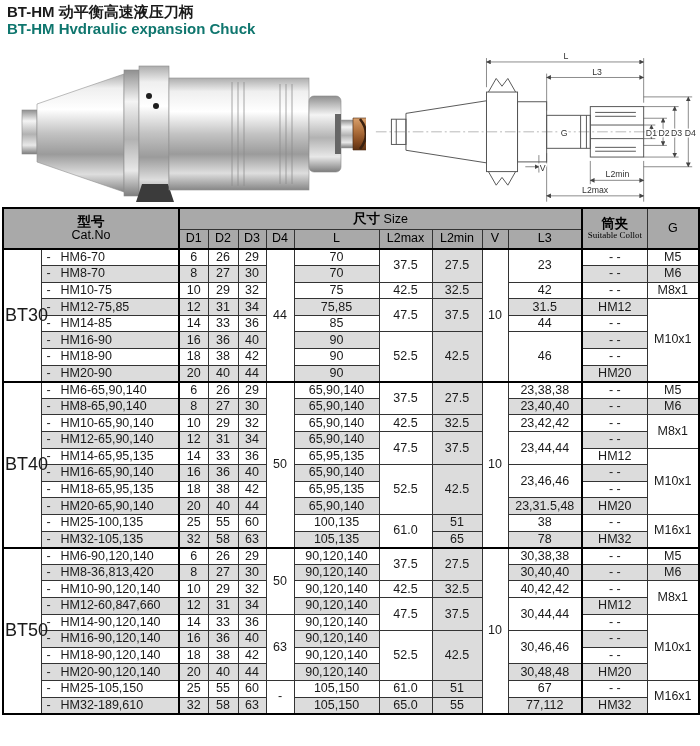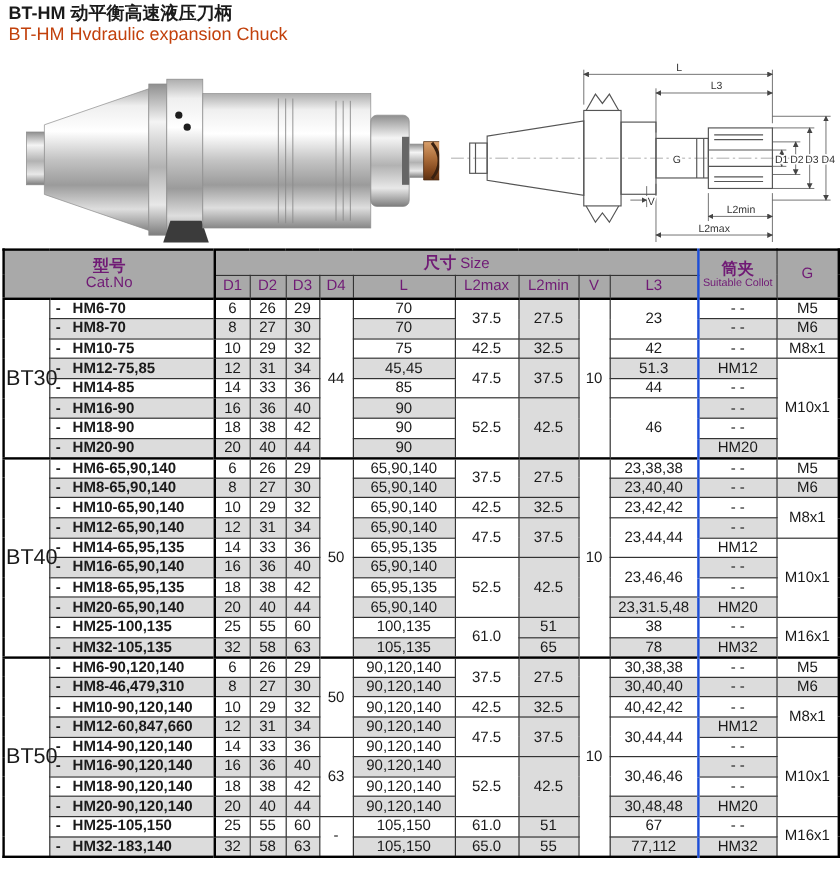--- a/index.html
+++ b/index.html
@@ -1,43 +1,43 @@
 <!DOCTYPE html>
 <html><head>
 <meta charset="utf-8">
 <style>
   html,body{margin:0;padding:0;background:#fff;}
   #page{position:relative;width:700px;height:746px;background:#fff;overflow:hidden;
         font-family:"Liberation Sans",sans-serif;color:#1a1a1a;}
   
   #titles{position:absolute;left:7px;top:3px;line-height:17px;font-size:15px;}
   #title-zh{font-weight:bold;}
-  #title-en{font-weight:normal;color:#c2410c;}
+  #title-en{font-weight:bold;color:#0f766e;}
   
   #photo{position:absolute;left:8px;top:44px;}
   #diagram{position:absolute;left:372px;top:44px;}
   
   #spec{position:absolute;left:2px;top:207px;width:696px;border-collapse:collapse;
         table-layout:fixed;font-size:12.5px;}
   #spec th,#spec td{border:1px solid #333;padding:0 1px;text-align:center;vertical-align:middle;line-height:1.05;}
   #spec{border:2px solid #000;}
-  #spec thead th{background:#a9a9a9;color:#701a75;font-weight:normal;}
+  #spec thead th{background:#a9a9a9;color:#000000;font-weight:normal;}
   #spec thead tr:last-child th{border-bottom:2px solid #000;}
   #spec th .zh{font-weight:bold;font-size:13.5px;}
   #spec th .en{font-size:12.5px;}
-  #spec th .en-sm{font-size:9px;line-height:9px;}
+  #spec th .en-sm{font-size:9px;line-height:9px;font-family:Liberation Serif, serif;}
   #spec thead tr:first-child{height:21px;}
   #spec thead tr:last-child{height:20px;}
   #spec tbody tr{height:16.6px;}
   #spec td.plain{background:#ffffff;}
   #spec td.shade{background:#dcdcdc;}
   #spec tbody tr.section-start td{border-top:2px solid #000;}
   #spec .col-D1,#spec .th-size-left{border-left:2px solid #000000;}
-  #spec .col-collet,#spec .th-collet{border-left:2px solid #1d4ed8;}
-  #spec td.col-name{text-align:left;padding-left:5px;font-weight:bold;}
+  #spec .col-collet,#spec .th-collet{border-left:2px solid #000000;}
+  #spec td.col-name{text-align:left;padding-left:5px;}
   #spec td.col-name .bullet{display:inline-block;width:14px;color:#222;}
   #spec td.col-group{font-size:18px;}
 </style>
 </head>
 <body>
 
 <div id="page">
 
   <div id="titles">
     <div id="title-zh">BT-HM 动平衡高速液压刀柄</div>
@@ -252,24 +252,24 @@
           <td class="col-L2min shade">32.5</td>
           <td class="col-L3 plain">42</td>
           <td class="col-collet plain">- -</td>
           <td class="col-G plain">M8x1</td>
         </tr>
         <tr>
           <td class="col-name shade"><span class="bullet">-</span><span>HM12-75,85</span></td>
           <td class="col-D1 shade">12</td>
           <td class="col-D2 shade">31</td>
           <td class="col-D3 shade">34</td>
-          <td class="col-L shade">45,45</td>
+          <td class="col-L shade">75,85</td>
           <td class="col-L2max plain" rowspan="2">47.5</td>
           <td class="col-L2min shade" rowspan="2">37.5</td>
-          <td class="col-L3 shade">51.3</td>
+          <td class="col-L3 shade">31.5</td>
           <td class="col-collet shade">HM12</td>
           <td class="col-G plain" rowspan="5">M10x1</td>
         </tr>
         <tr>
           <td class="col-name plain"><span class="bullet">-</span><span>HM14-85</span></td>
           <td class="col-D1 plain">14</td>
           <td class="col-D2 plain">33</td>
           <td class="col-D3 plain">36</td>
           <td class="col-L plain">85</td>
           <td class="col-L3 plain">44</td>
@@ -418,21 +418,21 @@
           <td class="col-D4 plain" rowspan="4">50</td>
           <td class="col-L plain">90,120,140</td>
           <td class="col-L2max plain" rowspan="2">37.5</td>
           <td class="col-L2min shade" rowspan="2">27.5</td>
           <td class="col-V plain" rowspan="10">10</td>
           <td class="col-L3 plain">30,38,38</td>
           <td class="col-collet plain">- -</td>
           <td class="col-G plain">M5</td>
         </tr>
         <tr>
-          <td class="col-name shade"><span class="bullet">-</span><span>HM8-46,479,310</span></td>
+          <td class="col-name shade"><span class="bullet">-</span><span>HM8-36,813,420</span></td>
           <td class="col-D1 shade">8</td>
           <td class="col-D2 shade">27</td>
           <td class="col-D3 shade">30</td>
           <td class="col-L shade">90,120,140</td>
           <td class="col-L3 shade">30,40,40</td>
           <td class="col-collet shade">- -</td>
           <td class="col-G shade">M6</td>
         </tr>
         <tr>
           <td class="col-name plain"><span class="bullet">-</span><span>HM10-90,120,140</span></td>
@@ -502,21 +502,21 @@
           <td class="col-D3 plain">60</td>
           <td class="col-D4 plain" rowspan="2">-</td>
           <td class="col-L plain">105,150</td>
           <td class="col-L2max plain">61.0</td>
           <td class="col-L2min shade">51</td>
           <td class="col-L3 plain">67</td>
           <td class="col-collet plain">- -</td>
           <td class="col-G plain" rowspan="2">M16x1</td>
         </tr>
         <tr>
-          <td class="col-name shade"><span class="bullet">-</span><span>HM32-183,140</span></td>
+          <td class="col-name shade"><span class="bullet">-</span><span>HM32-189,610</span></td>
           <td class="col-D1 shade">32</td>
           <td class="col-D2 shade">58</td>
           <td class="col-D3 shade">63</td>
           <td class="col-L shade">105,150</td>
           <td class="col-L2max shade">65.0</td>
           <td class="col-L2min shade">55</td>
           <td class="col-L3 shade">77,112</td>
           <td class="col-collet shade">HM32</td>
         </tr>
       </tbody>

